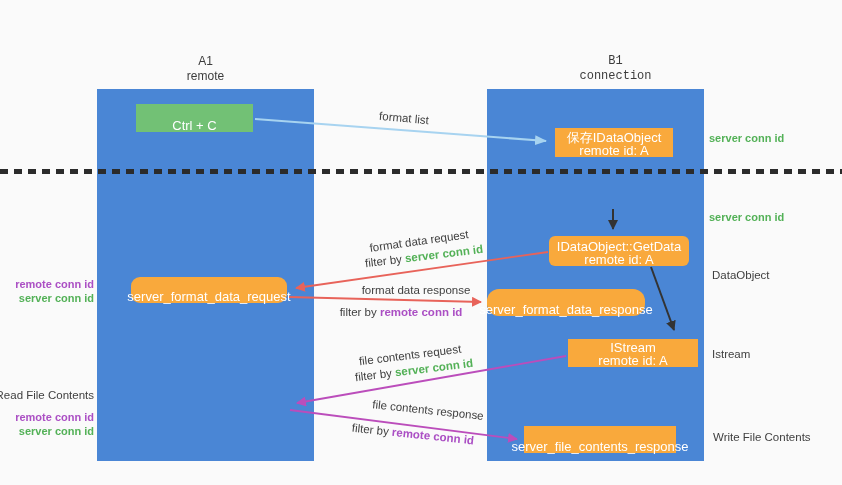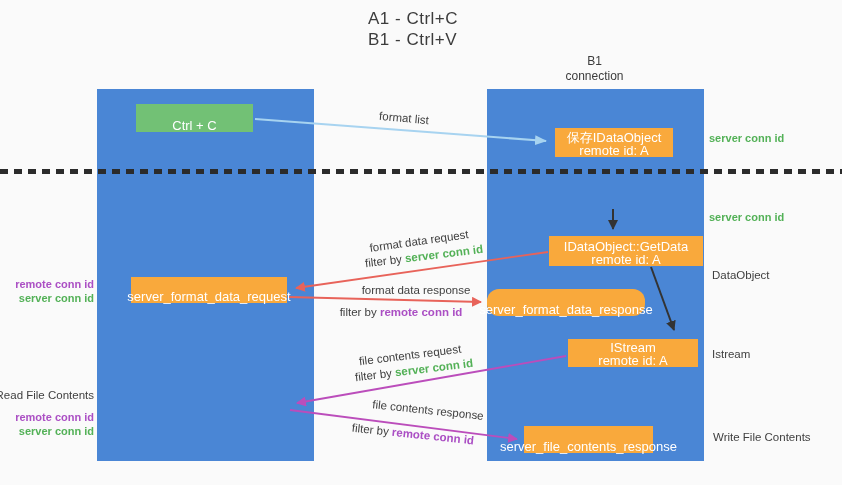--- a/index.html
+++ b/index.html
@@ -42,65 +42,65 @@
   .green-text  { color:#53b157; font-weight:bold; }
   .purple-text { color:#ab4fc4; font-weight:bold; }
   .right-align { text-align:right; }
   .arrows { position:absolute; left:0; top:0; pointer-events:none; }
 </style>
 </head>
 <body>
 
 <div class="canvas">
 
-  <div class="title">
-    <div>A1 - Ctrl+C</div>
-    <div>B1 - Ctrl+V</div>
+
+  <div class="col-header" style="left:97px;">
+    <div>A1</div>
+    <div>remote</div>
   </div>
-
-  <div class="col-header" style="left:486px;">
+  <div class="col-header" style="left:507px;font-family:Liberation Mono, monospace;">
     <div>B1</div>
     <div>connection</div>
   </div>
 
   <div class="col" style="left:97px;"></div>
   <div class="col" style="left:487px;"></div>
 
   <div class="dotted"></div>
 
   <div class="node green" style="left:136px; top:104px; width:117px; height:28px;">
     <span>Ctrl + C</span>
   </div>
 
   <div class="node orange" style="left:555px; top:128px; width:118px; height:29px;">
     <span>保存IDataObject</span>
     <span>remote id: A</span>
   </div>
 
 
-  <div class="node orange" style="left:549px; top:236px; width:154px; height:30px;">
+  <div class="node orange" style="left:549px; top:236px; width:140px; height:30px;border-radius:6px;">
     <span>IDataObject::GetData</span>
     <span>remote id: A</span>
   </div>
 
-  <div class="node orange" style="left:131px; top:277px; width:156px; height:26px;">
+  <div class="node orange" style="left:131px; top:277px; width:156px; height:26px;border-radius:9px;">
     <span>server_format_data_request</span>
   </div>
 
   <div class="node orange" style="left:487px; top:289px; width:158px; height:27px;border-radius:12px;">
     <span>server_format_data_response</span>
   </div>
 
   <div class="node orange" style="left:568px; top:339px; width:130px; height:28px;">
     <span>IStream</span>
     <span>remote id: A</span>
   </div>
 
 
-  <div class="node orange" style="left:524px; top:426px; width:129px; height:27px;">
+  <div class="node orange" style="left:524px; top:426px; width:152px; height:27px;">
     <span>server_file_contents_response</span>
   </div>
 
   <div class="side-label green-text" style="left:709px; top:132px;">server conn id</div>
   <div class="side-label green-text" style="left:709px; top:211px;">server conn id</div>
   <div class="side-label dark-label" style="left:712px; top:245px;margin-top:24px;">DataObject</div>
   <div class="side-label dark-label" style="left:712px; top:348px;">Istream</div>
   <div class="side-label dark-label" style="left:713px; top:431px;">Write File Contents</div>
 
   <div class="side-label purple-text right-align" style="right:748px; top:278px;">remote conn id</div>

